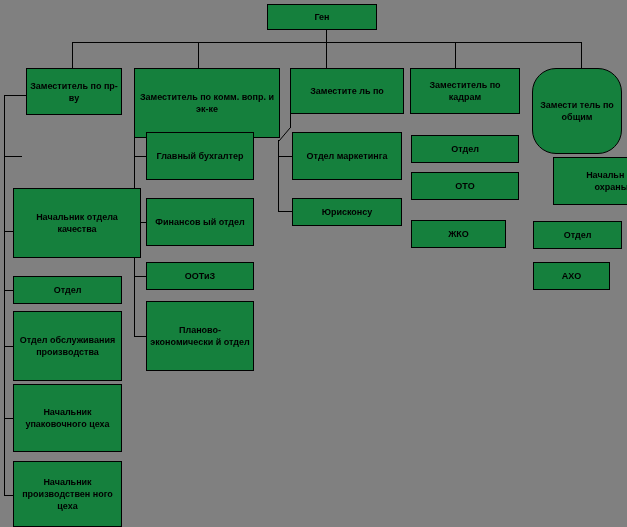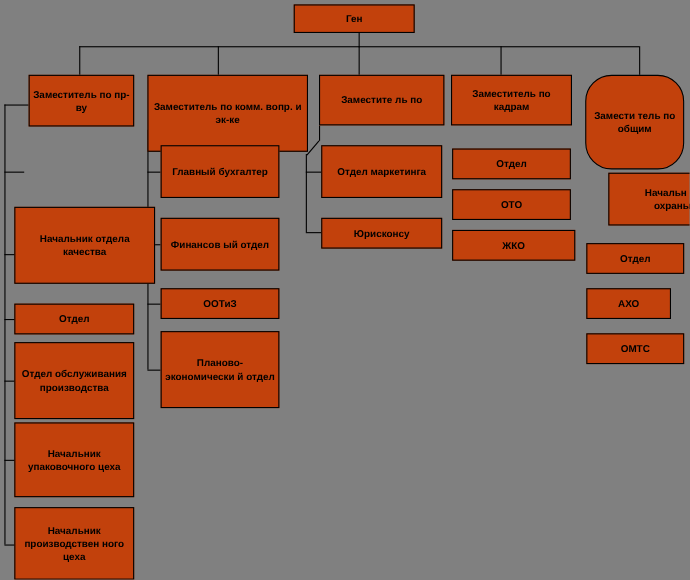--- a/index.html
+++ b/index.html
@@ -10,21 +10,21 @@
   #chart {
     position: relative;
     width: 627px;
     height: 527px;
     background: #808080;
     font-family: "Liberation Sans", "DejaVu Sans", sans-serif;
     overflow: hidden;
   }
   .node {
     position: absolute;
-    background: #c2410c;
+    background: #15803d;
     border: 1px solid #000000;
     box-sizing: border-box;
     display: flex;
     align-items: center;
     justify-content: center;
     text-align: center;
     font-weight: bold;
     font-size: 9px;
     line-height: 12px;
     color: #000000;
@@ -137,30 +137,27 @@
   <div class="node" style="left:292px; top:198px; width:110px; height:28px;">
     <span>Юрисконсу</span>
   </div>
 
   <div class="node" style="left:411px; top:135px; width:108px; height:28px;">
     <span>Отдел</span>
   </div>
   <div class="node" style="left:411px; top:172px; width:108px; height:28px;">
     <span>ОТО</span>
   </div>
-  <div class="node" style="left:411px; top:209px; width:112px; height:28px;">
+  <div class="node" style="left:411px; top:220px; width:95px; height:28px;">
     <span>ЖКО</span>
   </div>
 
   <div class="node" style="left:553px; top:157px; width:104px; height:48px;padding-left:15px;">
     <span>Начальн ик охраны</span>
   </div>
   <div class="node" style="left:533px; top:221px; width:89px; height:28px;">
     <span>Отдел</span>
   </div>
   <div class="node" style="left:533px; top:262px; width:77px; height:28px;">
     <span>АХО</span>
   </div>
-  <div class="node" style="left:533px; top:303px; width:89px; height:28px;">
-    <span>ОМТС</span>
-  </div>
 
 </div>
 
 </body></html>

